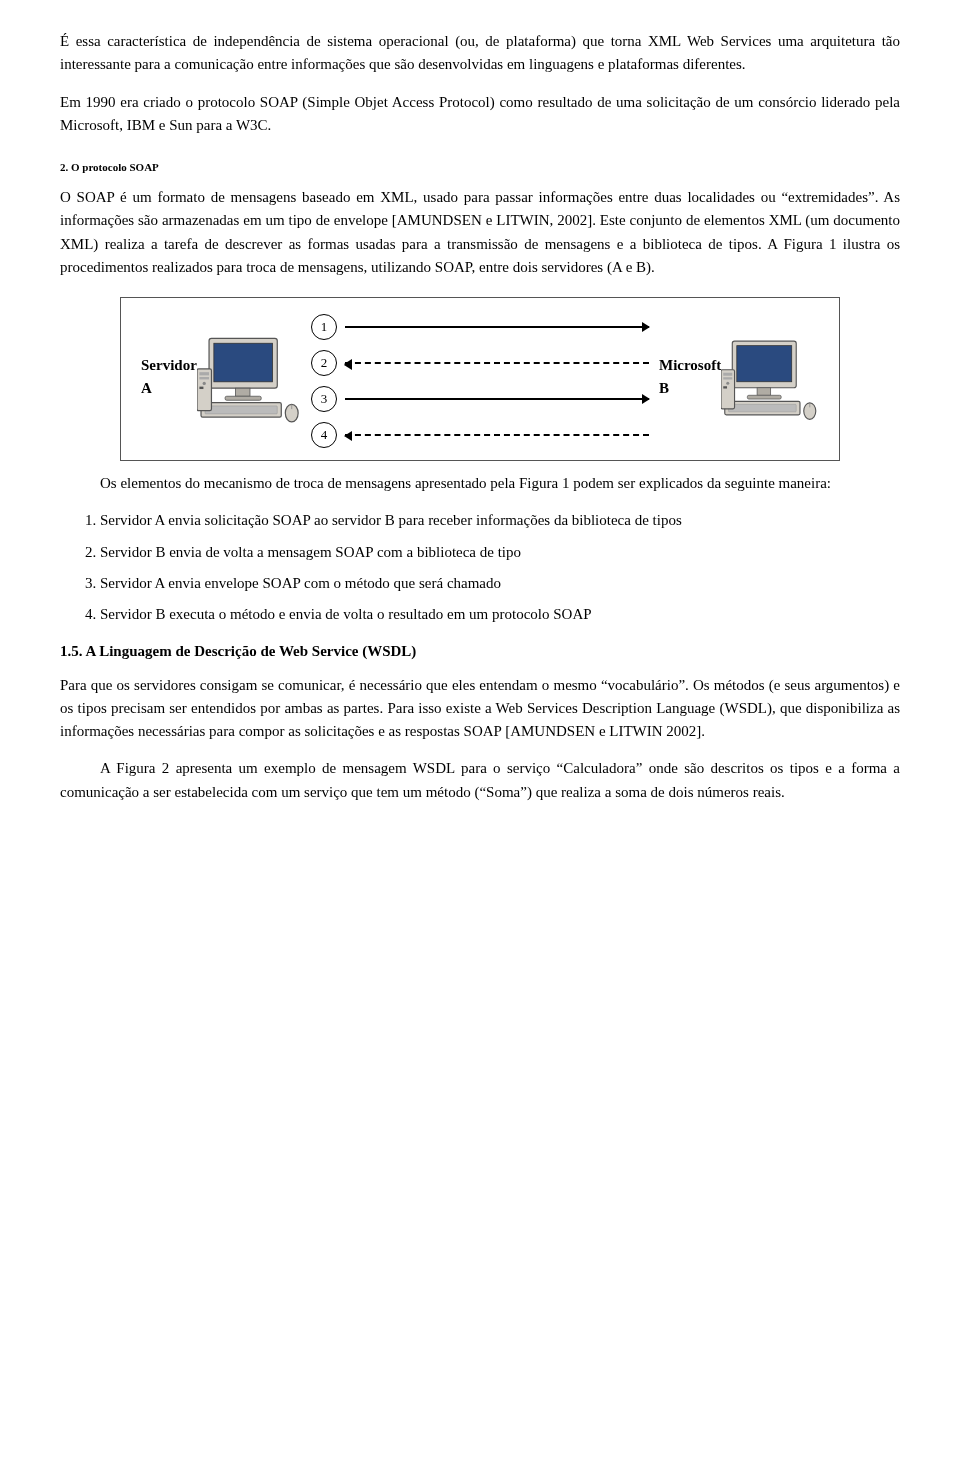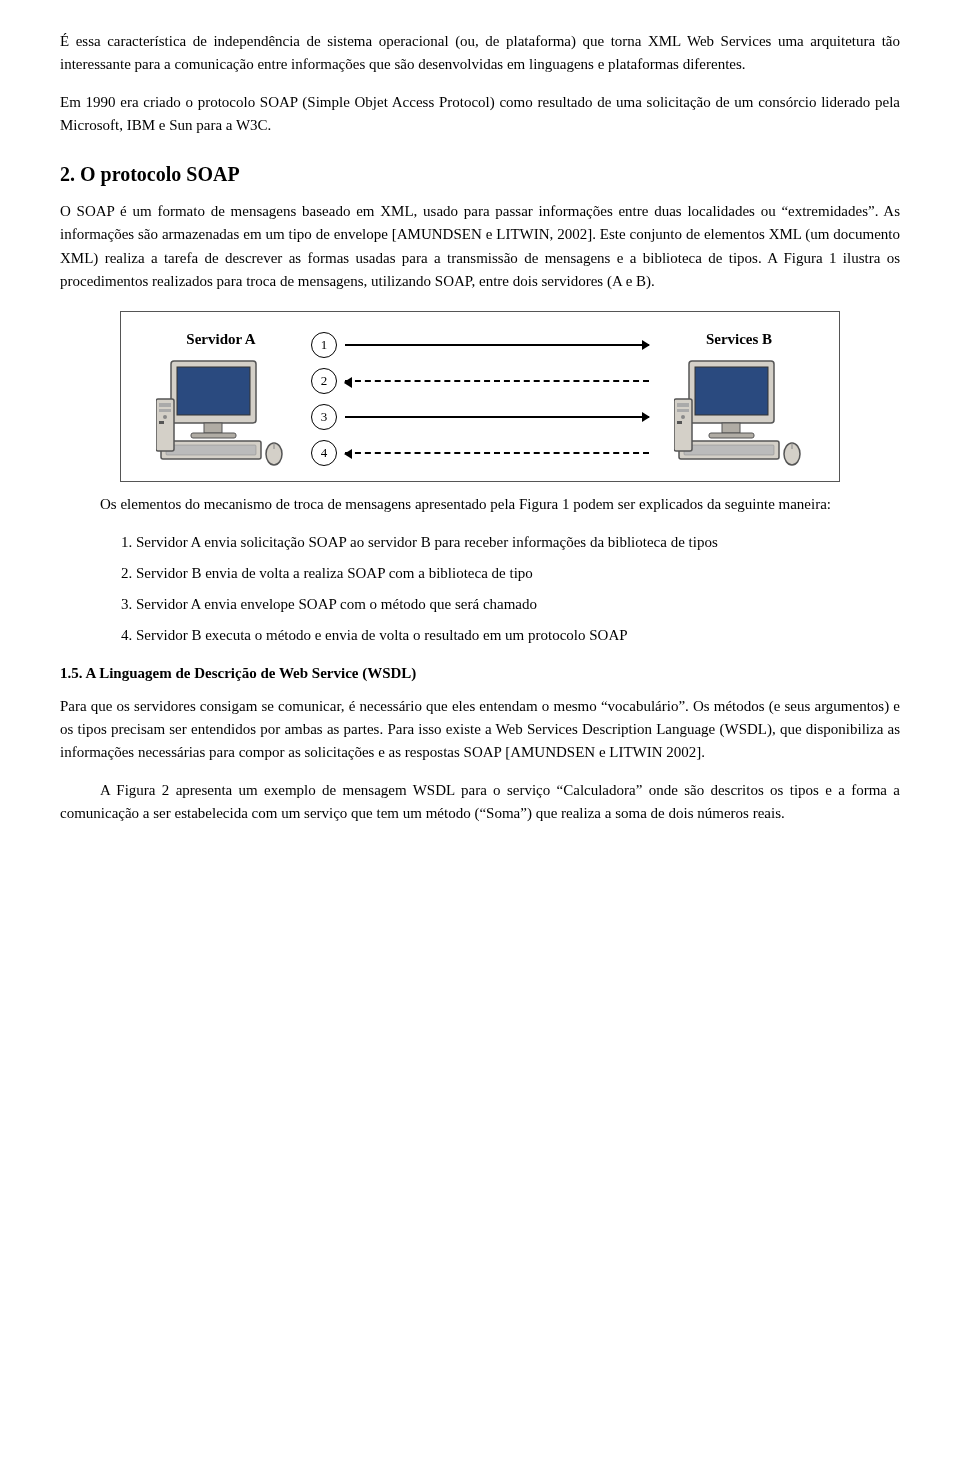--- a/index.html
+++ b/index.html
@@ -11,21 +11,21 @@
       background: #fff;
       width: 960px;
       padding: 30px 60px 40px 60px;
     }
     .paragraph {
       margin-bottom: 14px;
       text-align: justify;
     }
     .section-heading {
       font-weight: bold;
-      font-size: 20px;
+      font-size: 11px;
       margin-bottom: 10px;
       margin-top: 22px;
     }
     .subsection-heading {
       font-weight: bold;
       font-size: 15px;
       margin-bottom: 10px;
       margin-top: 10px;
     }
     .figure-container {
@@ -38,21 +38,21 @@
     }
     .figure-inner {
       display: flex;
       align-items: center;
       justify-content: space-between;
       gap: 10px;
       padding: 0 10px;
     }
     .figure-server {
       display: flex;
-      flex-direction: column;
+      flex-direction: row;
       align-items: center;
       width: 160px;
     }
     .server-label {
       font-weight: bold;
       font-size: 15px;
       margin-bottom: 8px;
     }
     
     .computer-svg {
@@ -123,21 +123,20 @@
     .figure-caption span {
       font-weight: bold;
     }
     .list-items {
       margin-left: 40px;
       margin-bottom: 14px;
     }
     .list-item {
       margin-bottom: 8px;
       text-align: justify;
-      margin-left: 36px;
     }
     .indent-paragraph {
       text-indent: 40px;
       text-align: justify;
       margin-bottom: 14px;
       margin-top: 11px;
     }
     .italic-inline {
     }
   </style>
@@ -209,21 +208,21 @@
 
       <div class="arrow-row">
         <div class="arrow-circle">4</div>
         <div class="arrow-line arrow-dashed" style="position:relative; flex:1; height:0; border-top:2px dashed #000;">
           <span style="position:absolute; left:-1px; top:-5px; border-top:5px solid transparent; border-bottom:5px solid transparent; border-right:8px solid #000;"></span>
         </div>
       </div>
     </div>
 
     <div class="figure-server">
-      <div class="server-label">Services B</div>
+      <div class="server-label">Microsoft B</div>
       <svg class="computer-svg" viewBox="0 0 130 110" xmlns="http://www.w3.org/2000/svg">
 
         <rect x="15" y="2" width="85" height="62" rx="3" ry="3" fill="#d4d0c8" stroke="#555" stroke-width="1.5"></rect>
         <rect x="21" y="8" width="73" height="48" fill="#2a4a7f" stroke="#333" stroke-width="1"></rect>
 
         <rect x="48" y="64" width="18" height="10" fill="#b0aca4" stroke="#555" stroke-width="1"></rect>
         <rect x="35" y="74" width="45" height="5" rx="2" fill="#b0aca4" stroke="#555" stroke-width="1"></rect>
 
         <rect x="5" y="82" width="100" height="18" rx="2" fill="#d4d0c8" stroke="#555" stroke-width="1.5"></rect>
         <rect x="10" y="86" width="90" height="10" rx="1" fill="#bbb" stroke="#888" stroke-width="0.5"></rect>
@@ -244,21 +243,21 @@
 
 <p class="indent-paragraph">
   <span>Os elementos do mecanismo de troca de mensagens apresentado pela Figura 1 podem ser explicados da seguinte maneira:</span>
 </p>
 
 <ol class="list-items">
   <li class="list-item">
     <span>Servidor A envia solicitação SOAP ao servidor B para receber informações da biblioteca de tipos</span>
   </li>
   <li class="list-item">
-    <span>Servidor B envia de volta a realiza SOAP com a biblioteca de tipo</span>
+    <span>Servidor B envia de volta a mensagem SOAP com a biblioteca de tipo</span>
   </li>
   <li class="list-item">
     <span>Servidor A envia envelope SOAP com o método que será chamado</span>
   </li>
   <li class="list-item">
     <span>Servidor B executa o método e envia de volta o resultado em um protocolo SOAP</span>
   </li>
 </ol>
 
 <p class="subsection-heading">

